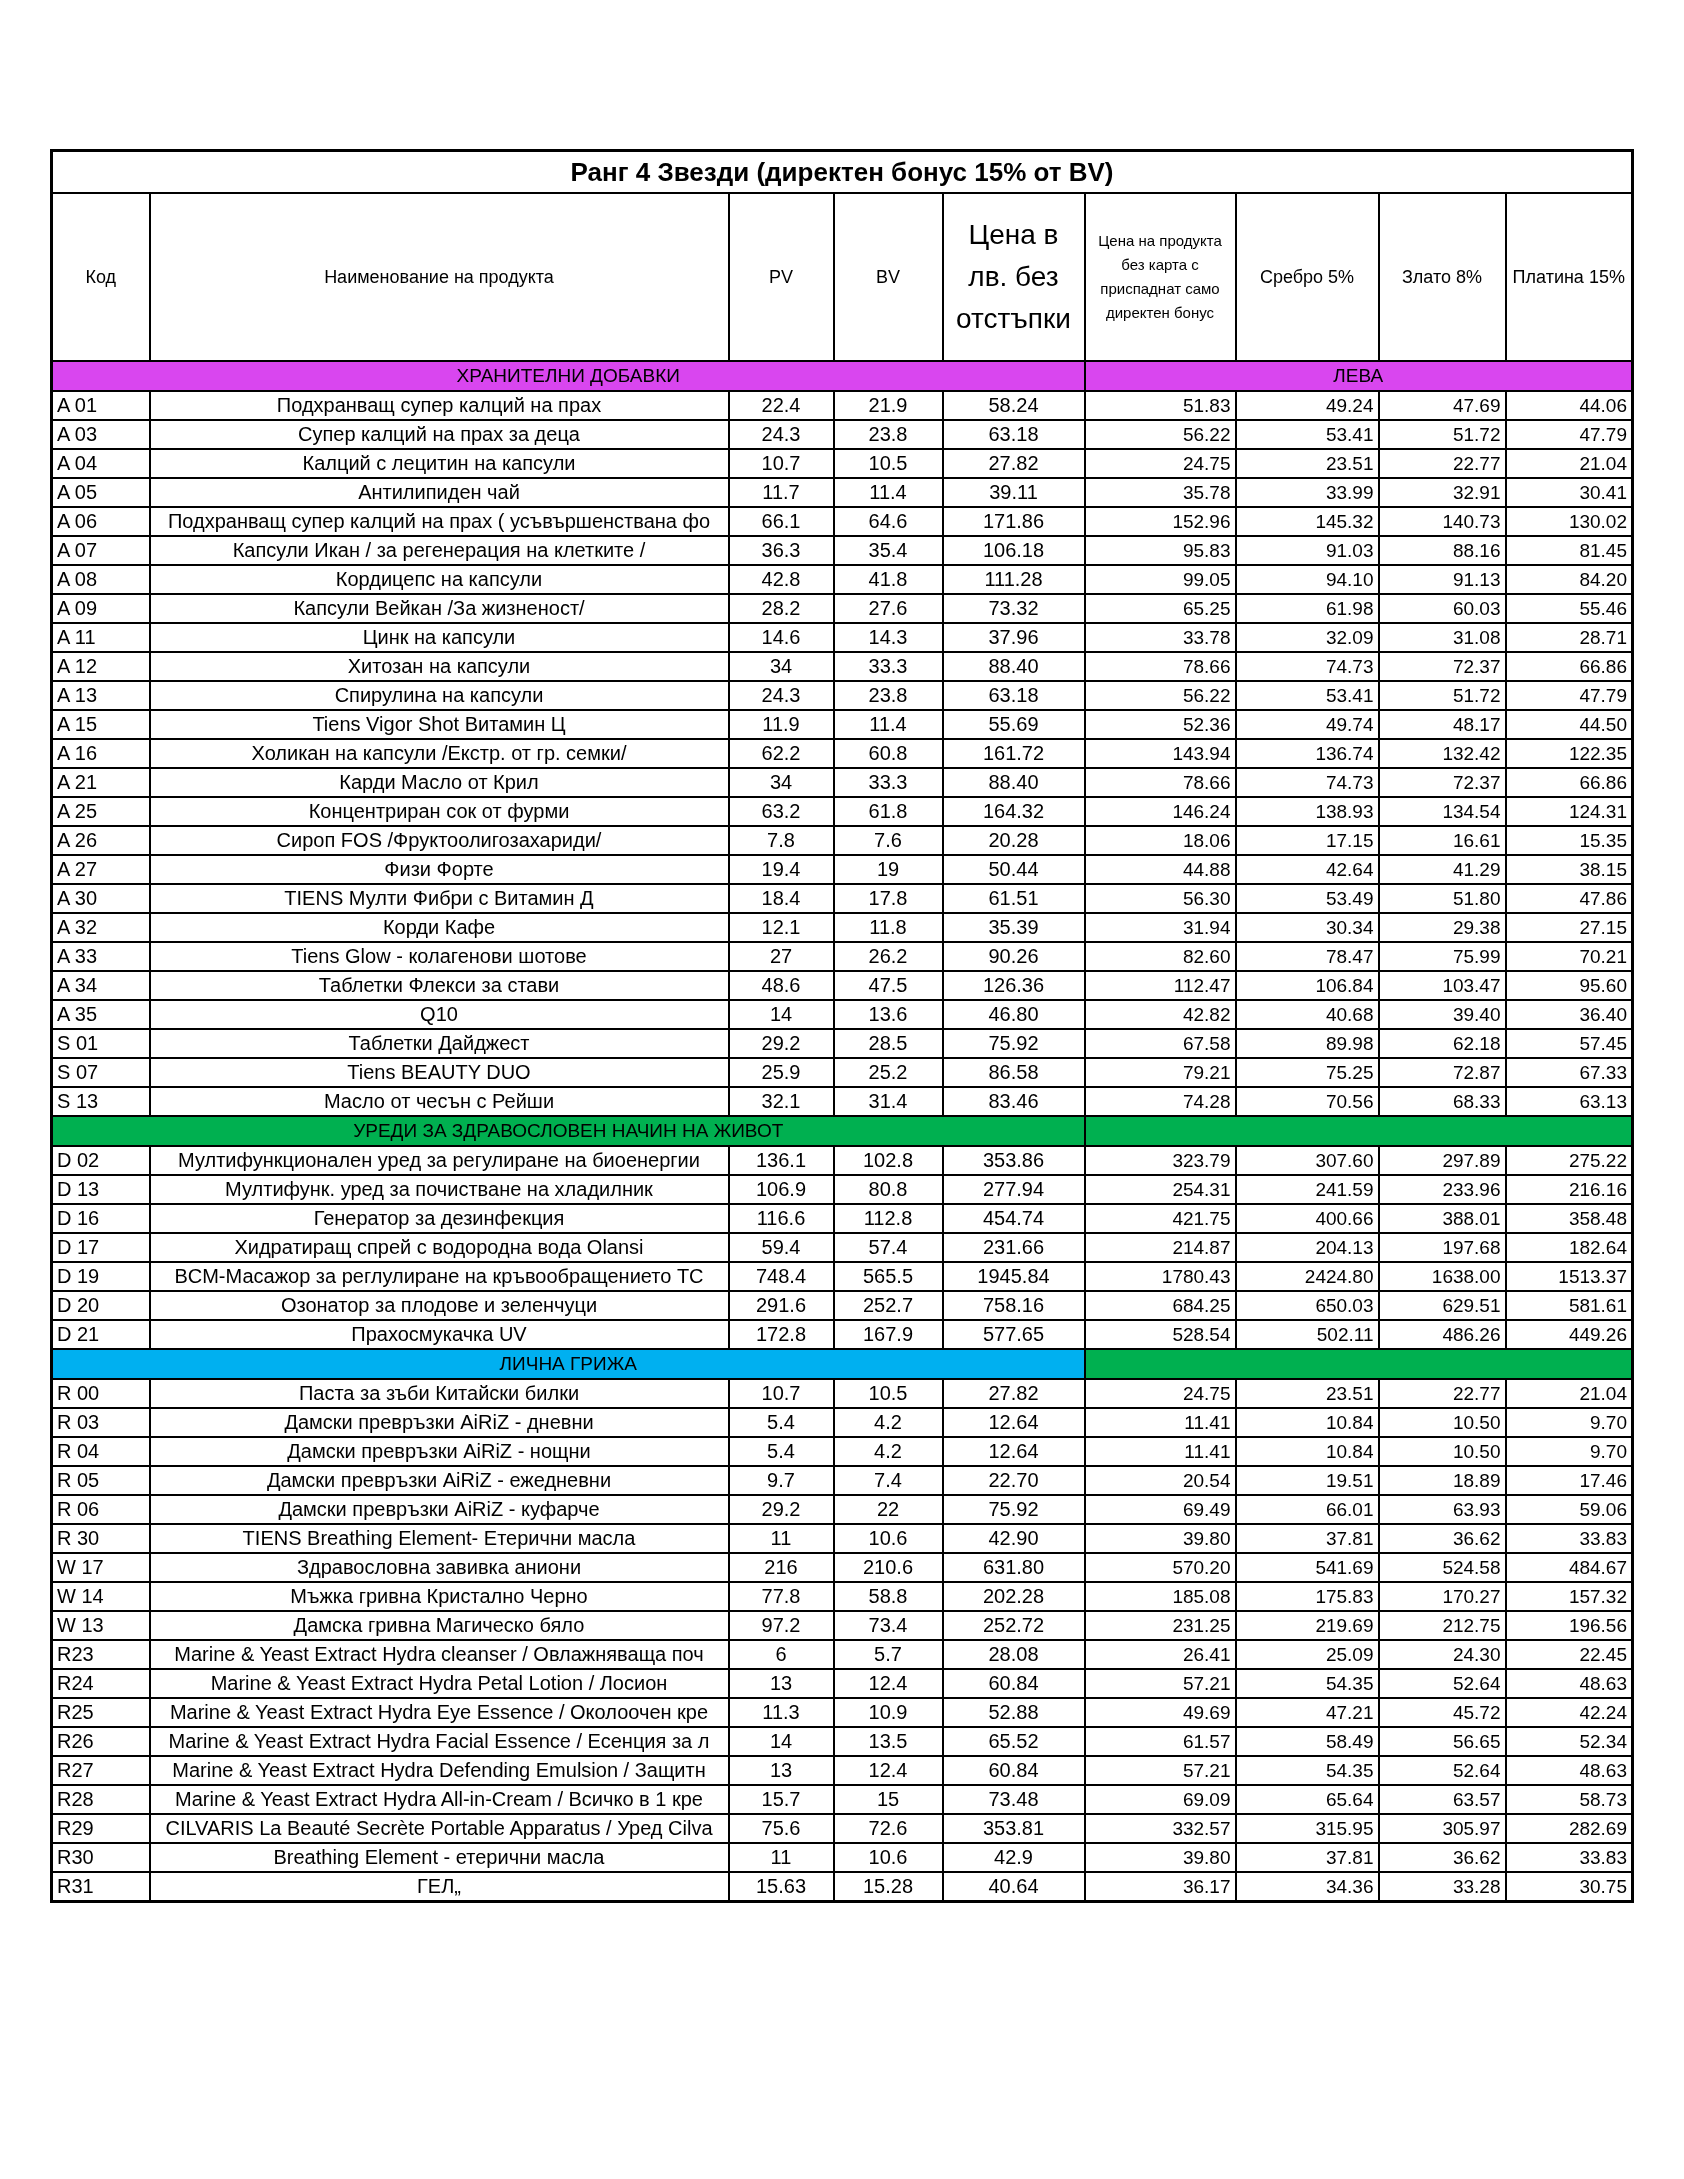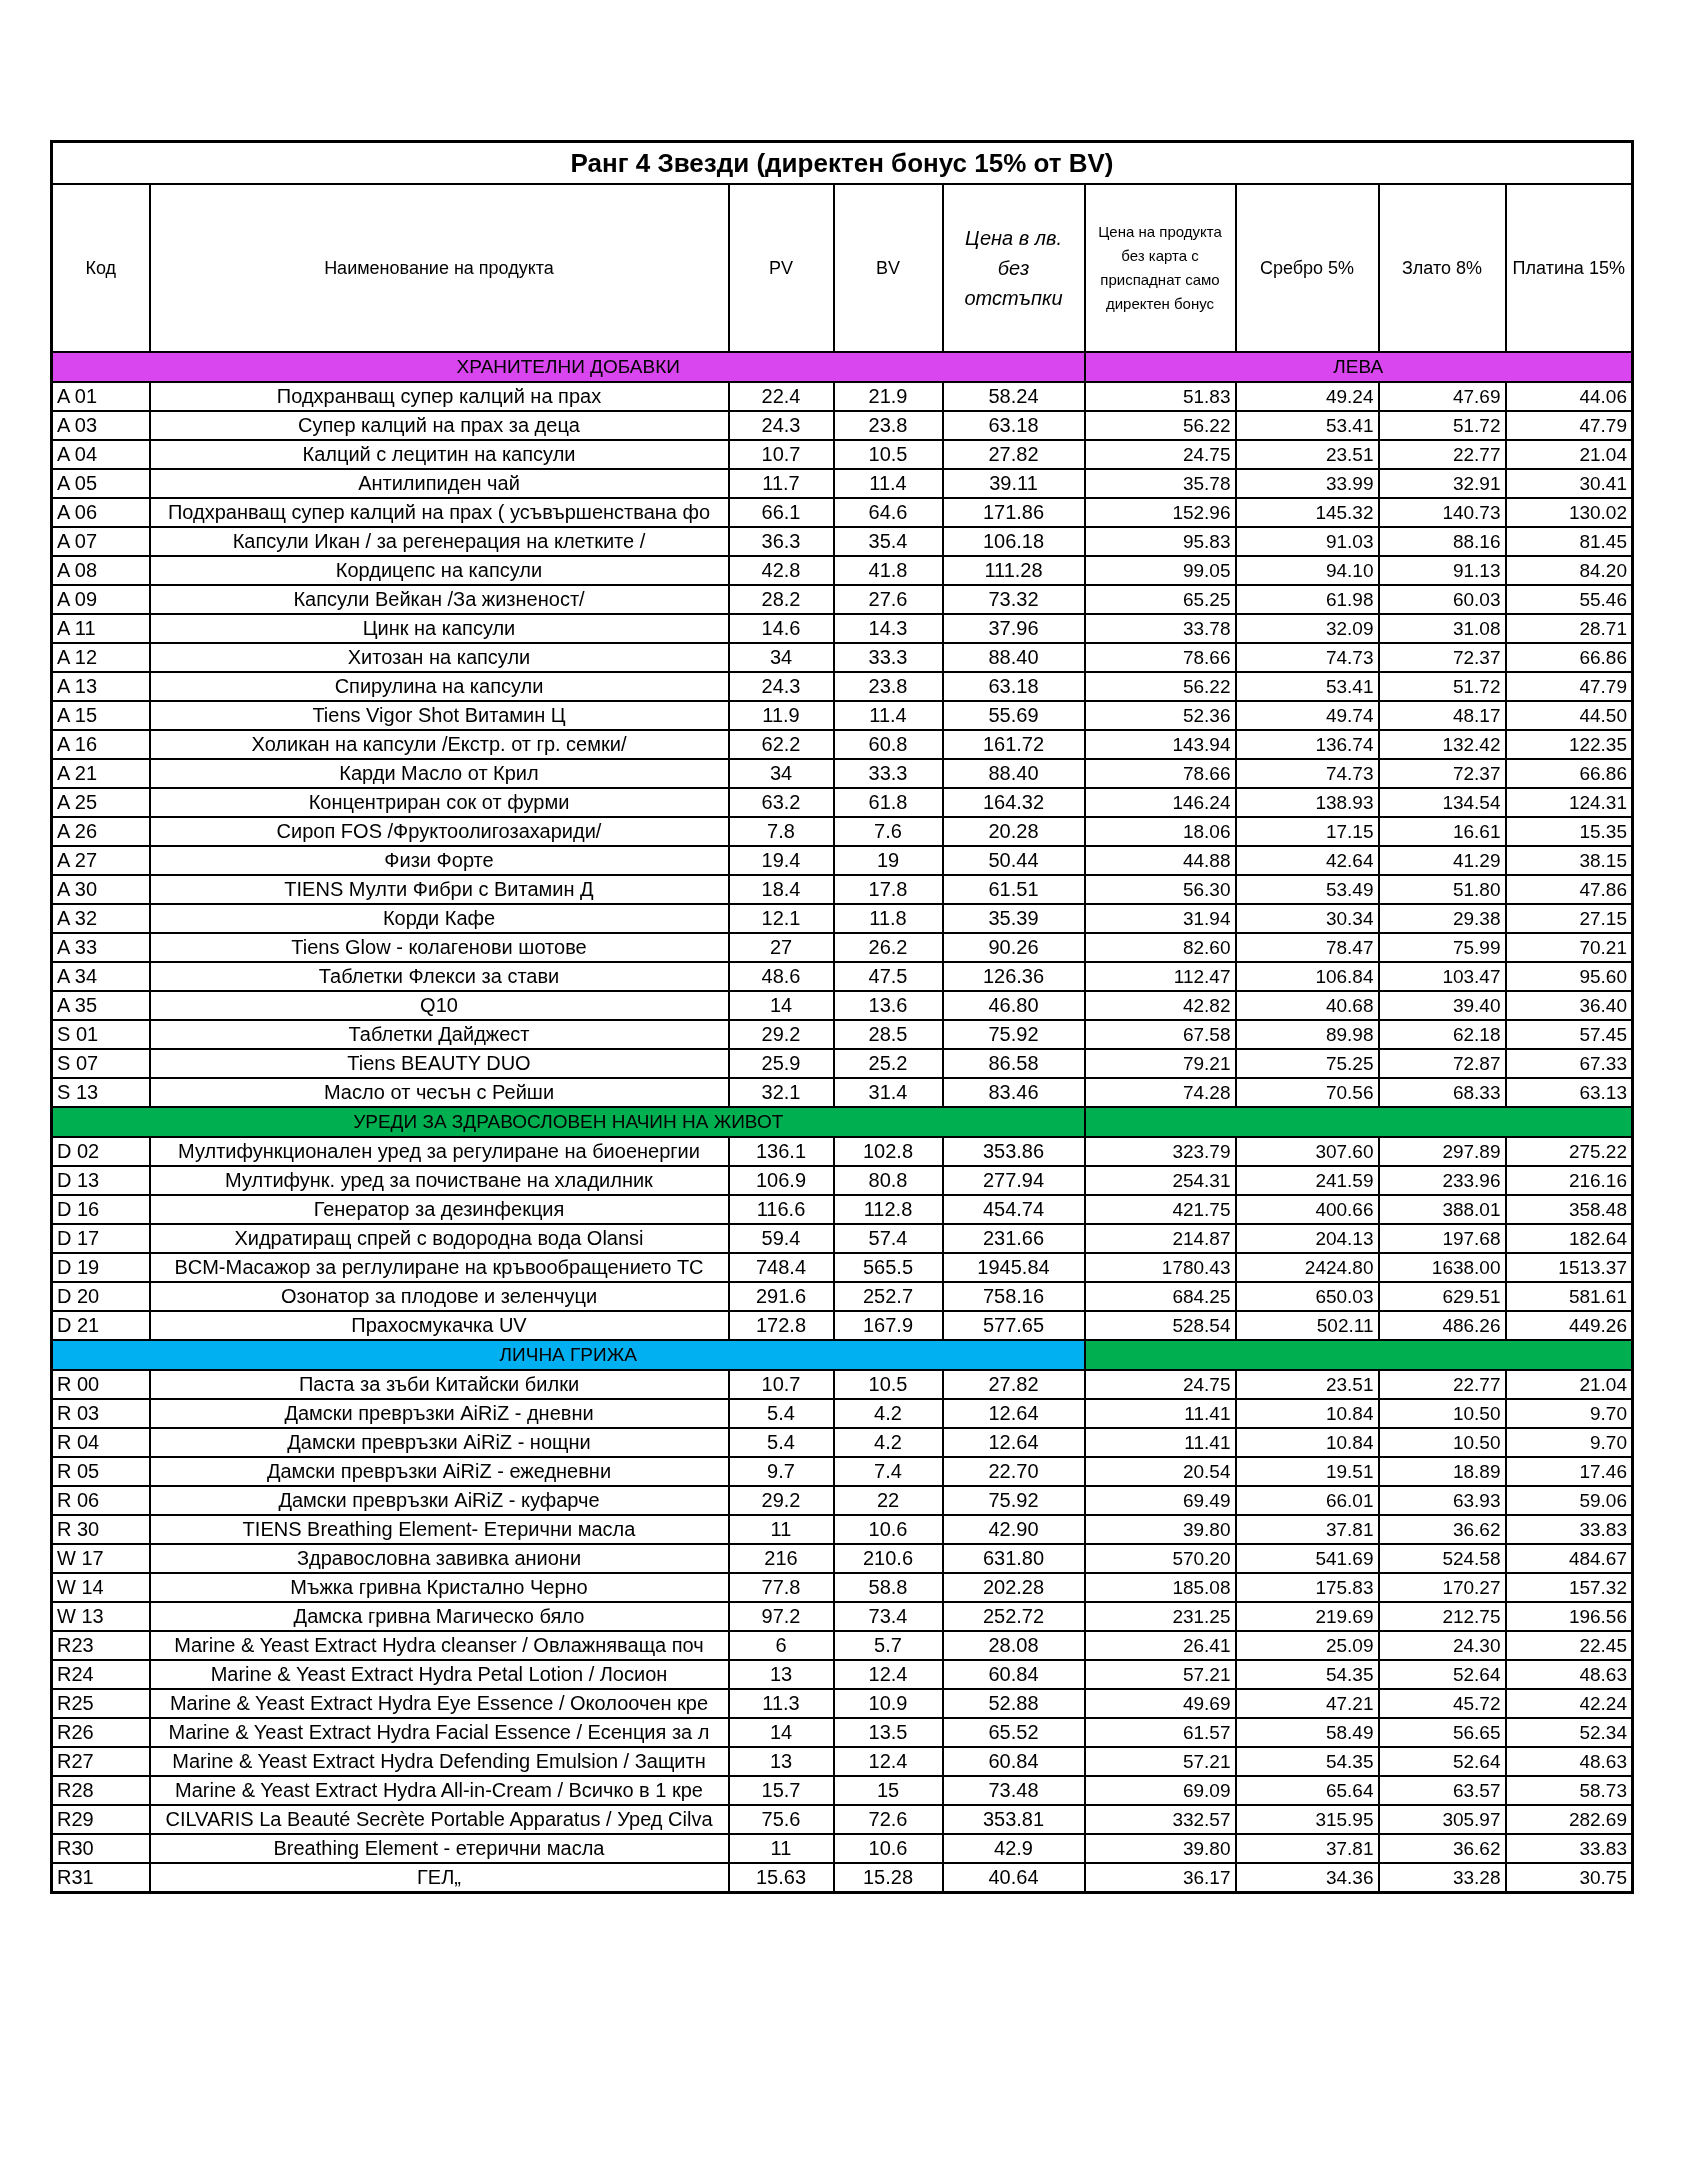--- a/index.html
+++ b/index.html
@@ -1,37 +1,37 @@
 <!DOCTYPE html>
 <html><head>
 <meta charset="utf-8">
 <style>
   html, body { margin: 0; padding: 0; background: #ffffff; }
   body { width: 1684px; height: 2179px; position: relative; font-family: "Liberation Sans Narrow", "Liberation Sans", sans-serif; color: #000; }
   #sheet {
-    position: absolute; left: 50px; top: 140px;
+    position: absolute; left: 50px; top: 149px;
     width: 1580px;
     border-collapse: collapse;
     table-layout: fixed;
     border: 3px solid #000;
     padding-left: 31px;
   }
   #sheet td, #sheet th {
     border: 2px solid #000;
     padding: 0 4px;
     overflow: hidden;
     white-space: nowrap;
     font-weight: normal;
   }
   .title-cell {
     height: 40px; font-size: 26px; font-weight: bold !important; text-align: center;
     font-family: "Liberation Sans", sans-serif;
   }
   .hdr td { height: 166px; text-align: center; font-size: 18px; white-space: normal !important; line-height: 1.35; font-family: "Liberation Sans", sans-serif; }
-  .hdr .big { font-size: 20px; font-weight: bold; line-height: 1.5; font-style: italic; }
+  .hdr .big { font-size: 28px; font-weight: bold; line-height: 1.5; }
   .hdr .small { font-size: 15px; line-height: 1.6; }
   .sec td { height: 28px; font-size: 19px; font-weight: bold; text-align: center; font-family: "Liberation Sans", sans-serif; }
   .sec.orange td { background: #d946ef; }
   .sec.green td { background: #00b050; }
   .sec.green td.green-ext { background: #00b050; }
   .sec.blue td.blue-left { background: #00b0f0; }
   .sec.blue td.green-right { background: #00b050; }
   .row td { height: 27px; font-size: 20px; line-height: 27px; }
   .row td.code { text-align: left; padding-left: 3px; }
   .row td.name { text-align: center; padding-left: 4px; }

